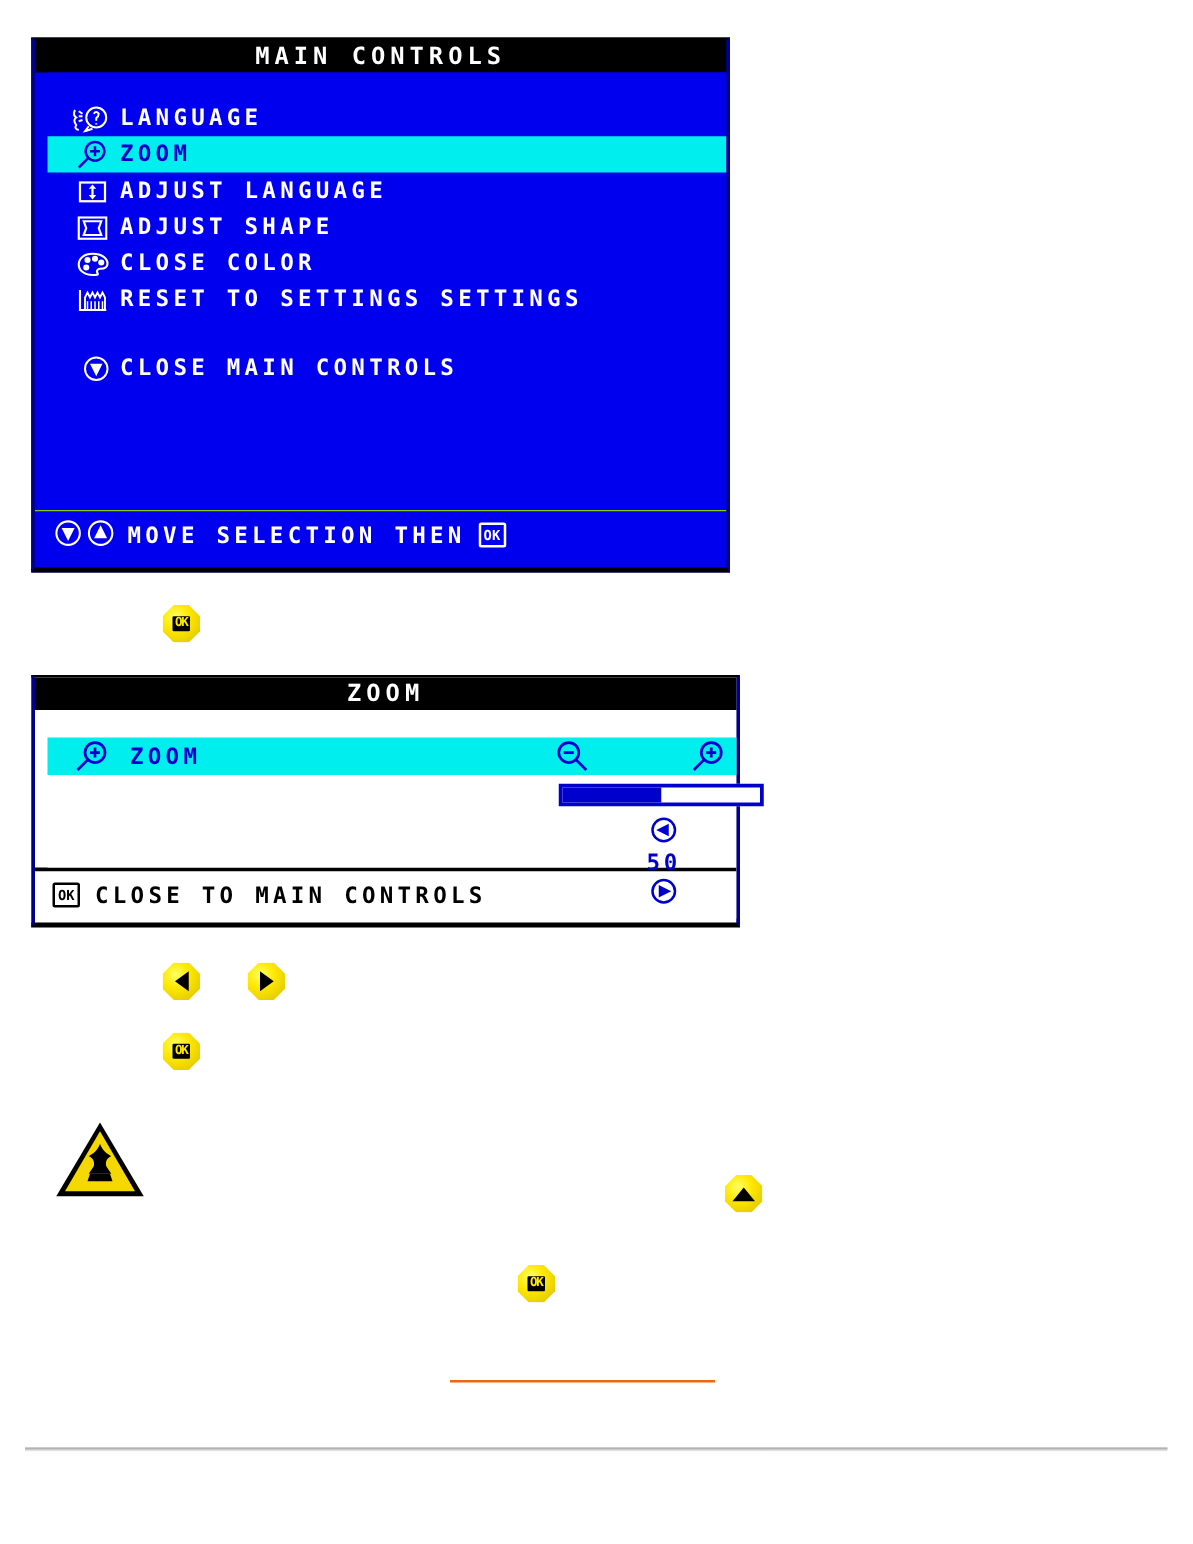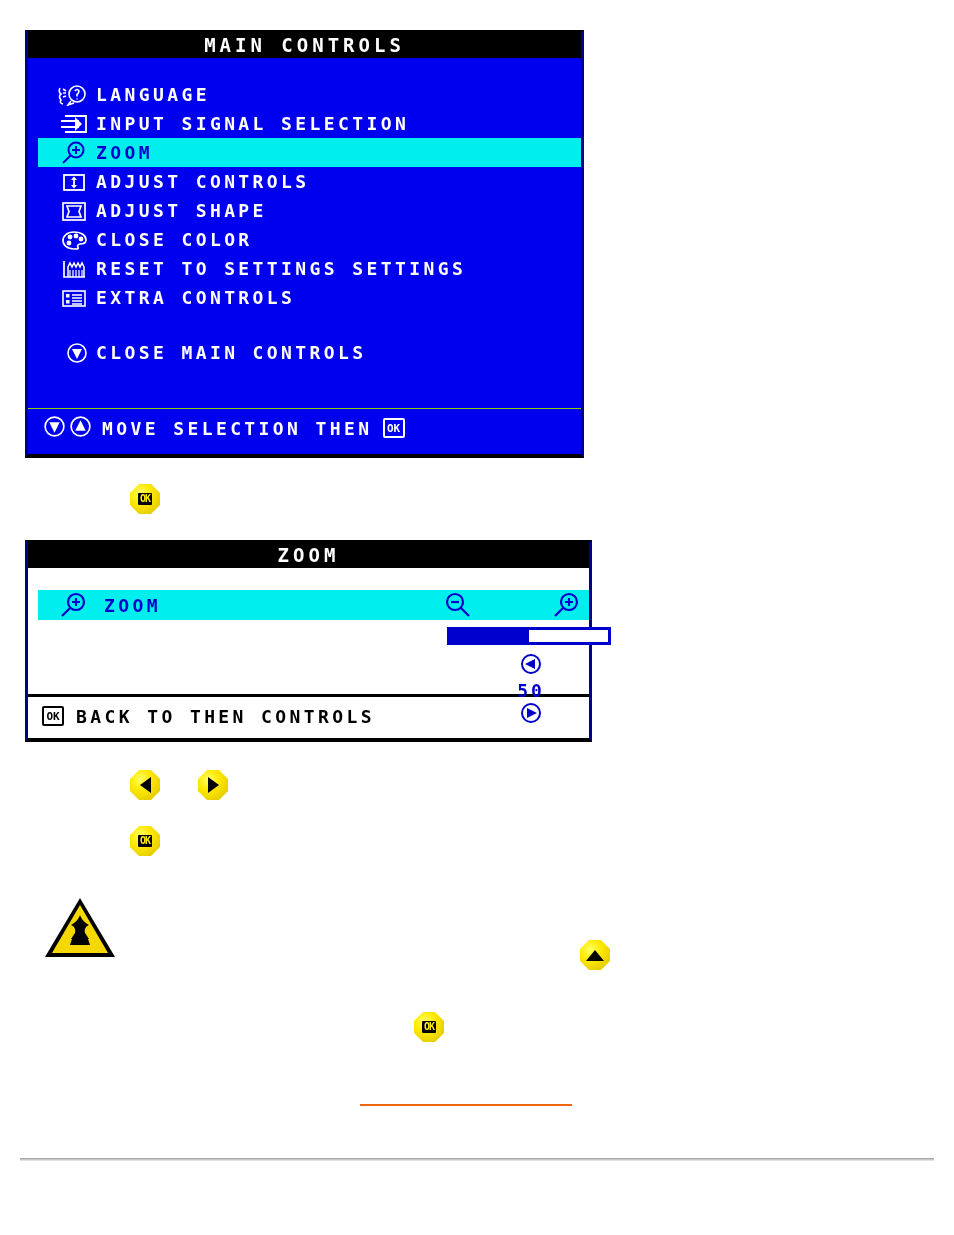--- a/index.html
+++ b/index.html
@@ -308,32 +308,20 @@
           <path d="M6 5 L9 7 M6 9 L9 9 M6 13 L9 12"></path>
           <circle cx="20" cy="10" r="8"></circle>
               <path d="M14 17 L11 21 L17 19"></path>
           <path d="M18 7 Q20 4 22 7 Q22 9 20 10.5 L20 12.5 M20 14.5 L20 15.5" stroke-width="1.6"></path>
         </g>
           </svg>
       </span>
       <span class="m-label">LANGUAGE</span>
     </div>
 
-    <div class="menu-row">
-      <span class="m-icon">
-        <svg width="34" height="22" viewBox="0 0 34 22">
-            <g fill="none" stroke="#fff" stroke-width="1.8">
-          <path d="M8 3 L29 3 L29 19 L8 19"></path>
-          <path d="M4 8 L22 8 M4 14 L22 14"></path>
-          <path d="M18 4 L25 11 L18 18" fill="#fff" stroke="none"></path>
-        </g>
-          </svg>
-      </span>
-      <span class="m-label">INPUT SIGNAL SELECTION</span>
-    </div>
 
     <div class="menu-row selected">
       <span class="m-icon">
         <svg width="34" height="24" viewBox="0 0 34 24">
             <g fill="none" stroke="#0000cc" stroke-width="2">
           <circle cx="19" cy="9" r="7.5"></circle>
           <path d="M19 5 L19 13 M15 9 L23 9"></path>
           <path d="M13.5 14.5 L6 22"></path>
         </g>
           </svg>
@@ -346,21 +334,21 @@
       <span class="m-icon">
         <svg width="32" height="22" viewBox="0 0 32 22">
             <g fill="none" stroke="#fff" stroke-width="1.8">
           <rect x="6" y="4" width="20" height="15"></rect>
           <path d="M16 7 L16 16"></path>
           <path d="M13 9 L16 5.5 L19 9" fill="#fff" stroke="none"></path>
           <path d="M13 14 L16 17.5 L19 14" fill="#fff" stroke="none"></path>
         </g>
           </svg>
       </span>
-      <span class="m-label">ADJUST CONTROLS</span>
+      <span class="m-label">ADJUST LANGUAGE</span>
     </div>
 
     <div class="menu-row">
       <span class="m-icon">
         <svg width="32" height="22" viewBox="0 0 32 22">
             <g fill="none" stroke="#fff" stroke-width="1.7">
           <rect x="5" y="3" width="22" height="17"></rect>
           <path d="M9 6 L23 6 L21 11.5 L23 17 L9 17 L11 11.5 Z"></path>
         </g>
           </svg>
@@ -389,33 +377,20 @@
             <g fill="none" stroke="#fff" stroke-width="1.7">
           <path d="M6 3 L6 19 L27 19"></path>
           <path d="M10 19 L10 9 L12 5 L14 9 L16 5 L18 9 L20 5 L22 9 L24 5 L26 9 L26 19" stroke-width="1.5"></path>
           <path d="M12 12 L12 19 M15 12 L15 19 M18 12 L18 19 M21 12 L21 19 M24 12 L24 19" stroke-width="1.2"></path>
         </g>
           </svg>
       </span>
       <span class="m-label">RESET TO SETTINGS SETTINGS</span>
     </div>
 
-    <div class="menu-row">
-      <span class="m-icon">
-        <svg width="32" height="22" viewBox="0 0 32 22">
-            <g fill="none" stroke="#fff" stroke-width="1.6">
-          <rect x="5" y="4" width="22" height="15"></rect>
-          <rect x="8" y="7" width="3.5" height="3.5" fill="#fff" stroke="none"></rect>
-          <rect x="8" y="13" width="3.5" height="3.5" fill="#fff" stroke="none"></rect>
-          <path d="M14 8 L24 8 M14 11 L24 11 M14 14 L24 14 M14 17 L24 17" stroke-width="1.3"></path>
-        </g>
-          </svg>
-      </span>
-      <span class="m-label">EXTRA CONTROLS</span>
-    </div>
 
     <div class="menu-spacer"></div>
 
     <div class="menu-row close-row">
       <span class="m-icon">
         <svg width="24" height="24" viewBox="0 0 24 24">
             <g fill="none" stroke="#fff" stroke-width="1.6">
           <circle cx="12" cy="12" r="9"></circle>
           <path d="M7 8 L17 8 L12 18 Z" fill="#fff" stroke="none"></path>
         </g>
@@ -511,21 +486,21 @@
               <path d="M8 7 L8 17 L18 12 Z" fill="#0000cc" stroke="none"></path>
         </g>
           </svg>
       </span>
     </div>
 
   </div>
 
   <div class="osd-footer">
     <span class="ok-glyph-box">OK</span>
-    <span class="footer-label">BACK TO THEN CONTROLS</span>
+    <span class="footer-label">CLOSE TO MAIN CONTROLS</span>
   </div>
 </div>
 
 <div class="hw-btn" style="left:128px; top:482px;">
   <span class="octa">
       <span class="ok-text">OK</span>
     </span>
 </div>
 
 <div class="hw-btn" style="left:128px; top:768px;">

